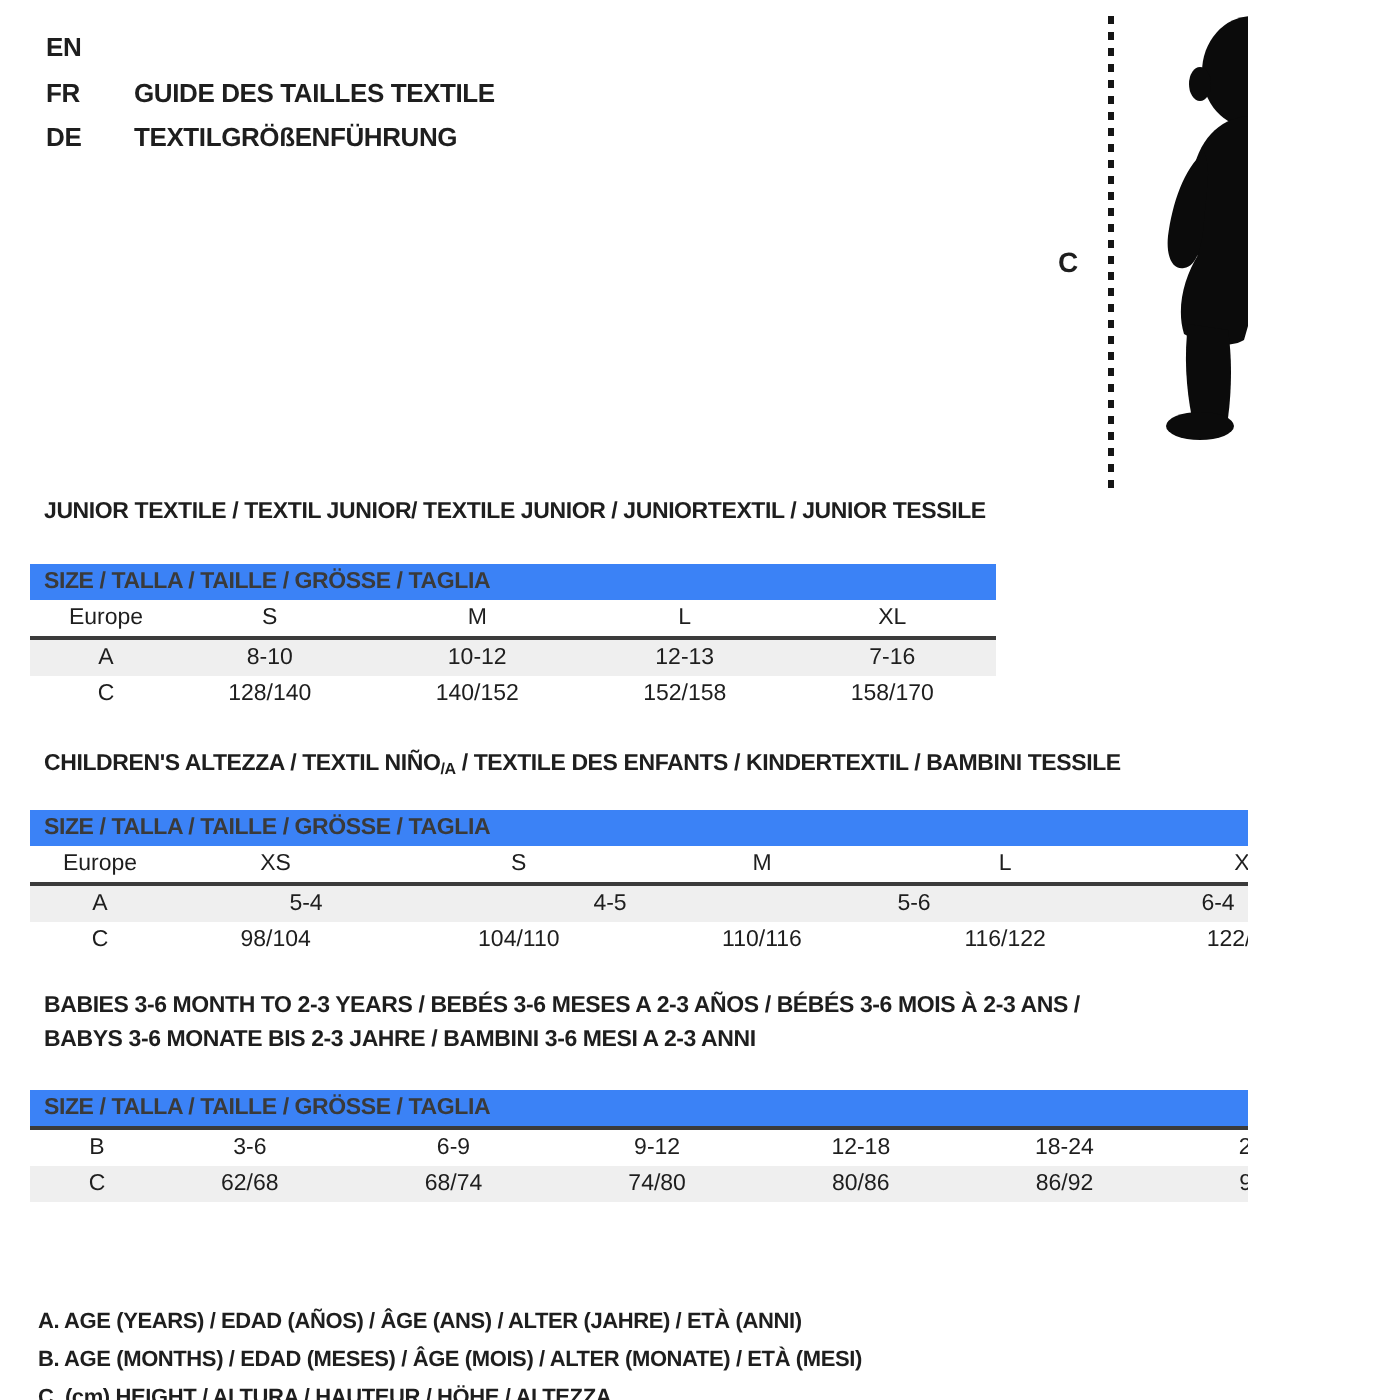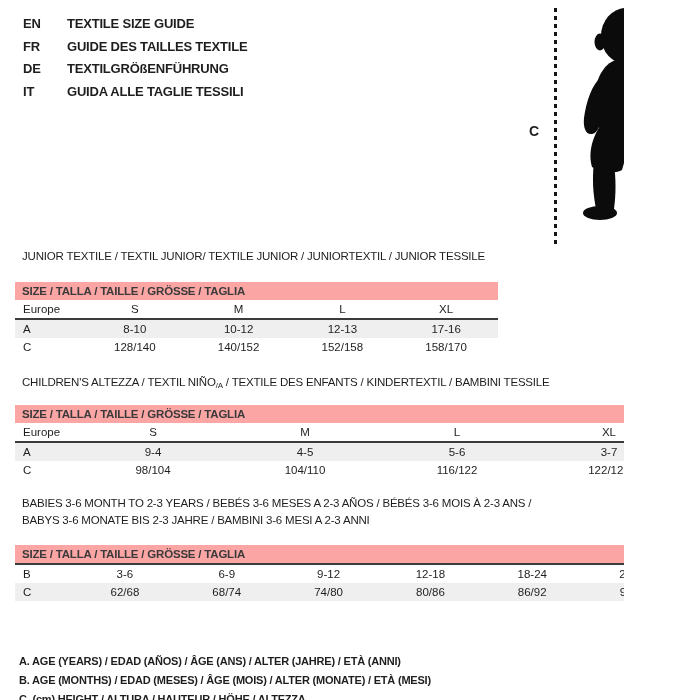--- a/index.html
+++ b/index.html
@@ -12,58 +12,53 @@
   .lang-code{width:44px;}
 
   
   #dash-line{position:absolute;left:554px;top:8px;width:3px;height:237px;
              background:repeating-linear-gradient(to bottom,#151515 0 4px,transparent 4px 8px);}
   #c-label{position:absolute;left:529px;top:123px;font-size:14px;font-weight:bold;}
   #baby{position:absolute;left:562px;top:4px;width:132px;height:238px;}
 
   
   .table{position:absolute;font-size:11.5px;}
-  .t-title{height:18px;line-height:18px;font-weight:normal;font-size:11.5px;letter-spacing:-0.2px;padding-left:7px;white-space:nowrap;}
+  .t-title{height:18px;line-height:18px;font-weight:bold;font-size:11.5px;letter-spacing:-0.2px;padding-left:7px;white-space:nowrap;}
   .t-title .sublet{font-size:8px;vertical-align:-2px;}
   .t-title2{height:17px;line-height:17px;}
-  .size-bar{height:18px;line-height:18px;background:#fca5a5;color:#3a3a3a;font-weight:bold;
+  .size-bar{height:18px;line-height:18px;background:#3b82f6;color:#3a3a3a;font-weight:bold;
             font-size:11.5px;letter-spacing:-0.2px;padding-left:7px;}
   .mt17{margin-top:17px;} .mt14{margin-top:14px;} .mt16{margin-top:16px;}
   .t-row{display:flex;height:18px;line-height:18px;}
-  .t-label{padding-left:8px;box-sizing:border-box;}
+  .t-label{padding-left:8px;box-sizing:border-box;text-align:center;}
   .w68{width:68px;} .w62{width:62px;} .w59{width:59px;}
   .t-cell{flex:1;text-align:center;}
   .divider{height:2px;background:#3b3b3b;}
   .shade{background:#efefef;}
 
   
   #footnotes{position:absolute;left:19px;top:652px;font-size:11px;font-weight:bold;letter-spacing:-0.2px;}
   .foot-line{height:19px;line-height:19px;}
 </style>
 </head>
 <body>
 
 <div id="page">
 
   <div id="langs">
     <div class="lang-row">
       <span class="lang-code">EN</span>
-      <span>TEXTILE SIZE GUIDE</span>
     </div>
     <div class="lang-row">
       <span class="lang-code">FR</span>
       <span>GUIDE DES TAILLES TEXTILE</span>
     </div>
     <div class="lang-row">
       <span class="lang-code">DE</span>
       <span>TEXTILGRÖßENFÜHRUNG</span>
-    </div>
-    <div class="lang-row">
-      <span class="lang-code">IT</span>
-      <span>GUIDA ALLE TAGLIE TESSILI</span>
     </div>
   </div>
 
   <span id="c-label">C</span>
   <div id="dash-line"></div>
   <svg id="baby" viewBox="0 0 132 238" xmlns="http://www.w3.org/2000/svg">
     <g fill="#0b0b0b">
       <ellipse cx="64" cy="32" rx="25" ry="28"></ellipse>
       <ellipse cx="38" cy="38" rx="5.5" ry="8.5"></ellipse>
       <ellipse cx="90" cy="38" rx="5.5" ry="8.5"></ellipse>
@@ -89,55 +84,57 @@
       <div class="t-cell">M</div>
       <div class="t-cell">L</div>
       <div class="t-cell">XL</div>
     </div>
     <div class="divider"></div>
     <div class="t-row shade">
       <div class="t-label w68">A</div>
       <div class="t-cell">8-10</div>
       <div class="t-cell">10-12</div>
       <div class="t-cell">12-13</div>
-      <div class="t-cell">17-16</div>
+      <div class="t-cell">7-16</div>
     </div>
     <div class="t-row">
       <div class="t-label w68">C</div>
       <div class="t-cell">128/140</div>
       <div class="t-cell">140/152</div>
       <div class="t-cell">152/158</div>
       <div class="t-cell">158/170</div>
     </div>
   </div>
 
   <div class="table" style="left:15px;top:373px;width:670px;">
     <div class="t-title">
       <span>CHILDREN'S ALTEZZA / TEXTIL NIÑO</span><span class="sublet">/A</span><span> / TEXTILE DES ENFANTS / KINDERTEXTIL / BAMBINI TESSILE</span>
     </div>
     <div class="size-bar mt14">SIZE / TALLA / TAILLE / GRÖSSE / TAGLIA</div>
     <div class="t-row">
       <div class="t-label w62">Europe</div>
+      <div class="t-cell">XS</div>
       <div class="t-cell">S</div>
       <div class="t-cell">M</div>
       <div class="t-cell">L</div>
       <div class="t-cell">XL</div>
     </div>
     <div class="divider"></div>
     <div class="t-row shade">
       <div class="t-label w62">A</div>
-      <div class="t-cell">9-4</div>
+      <div class="t-cell">5-4</div>
       <div class="t-cell">4-5</div>
       <div class="t-cell">5-6</div>
-      <div class="t-cell">3-7</div>
+      <div class="t-cell">6-4</div>
     </div>
     <div class="t-row">
       <div class="t-label w62">C</div>
       <div class="t-cell">98/104</div>
       <div class="t-cell">104/110</div>
+      <div class="t-cell">110/116</div>
       <div class="t-cell">116/122</div>
       <div class="t-cell">122/128</div>
     </div>
   </div>
 
   <div class="table" style="left:15px;top:495px;width:670px;">
     <div class="t-title t-title2">
       <span>BABIES 3-6 MONTH TO 2-3 YEARS / BEBÉS 3-6 MESES A 2-3 AÑOS / BÉBÉS 3-6 MOIS À 2-3 ANS /</span>
     </div>
     <div class="t-title t-title2">

